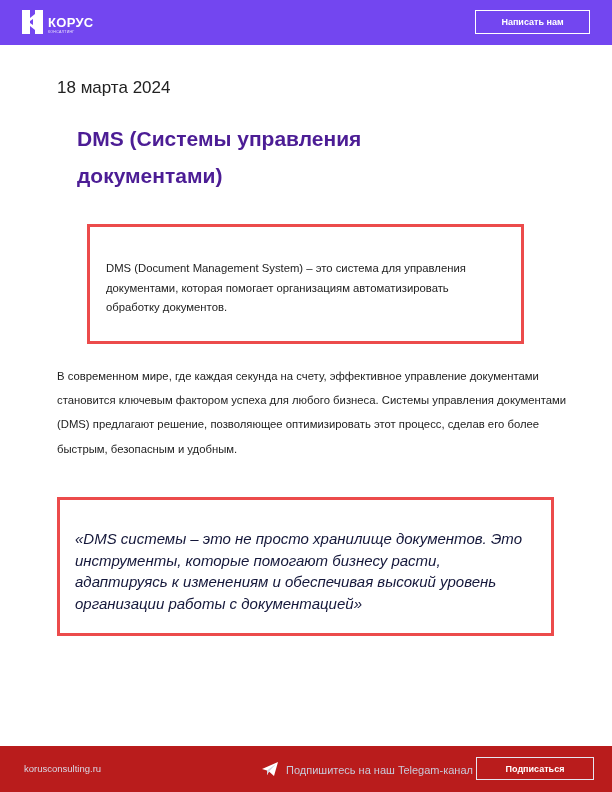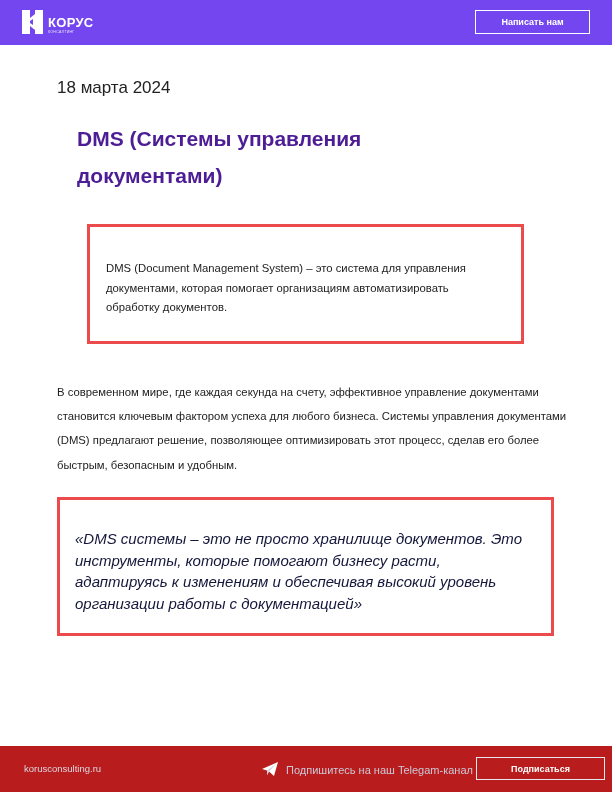--- a/index.html
+++ b/index.html
@@ -102,21 +102,21 @@
       padding: 32px 16px 0 16px;
     }
     .def-text {
       font-size: 11.3px;
       line-height: 19.5px;
       color: #222;
     }
     .body-para {
       position: absolute;
       left: 57px;
-      top: 380px;
+      top: 364px;
       width: 510px;
       font-size: 11.3px;
       line-height: 24.2px;
       color: #222;
     }
     .quote-box {
       position: absolute;
       left: 57px;
       top: 497px;
       width: 497px;
@@ -158,21 +158,21 @@
       position: absolute;
       left: 286px;
       top: 18px;
       color: #c9c9d8;
       font-size: 11px;
     }
     .footer-btn {
       position: absolute;
       left: 476px;
       top: 11px;
-      width: 129px;
+      width: 118px;
       height: 23px;
       border: 1.5px solid #e6e6f0;
       color: #ffffff;
       background: transparent;
       font-weight: 700;
       font-size: 9px;
       display: flex;
       align-items: center;
       justify-content: center;
       cursor: pointer;

